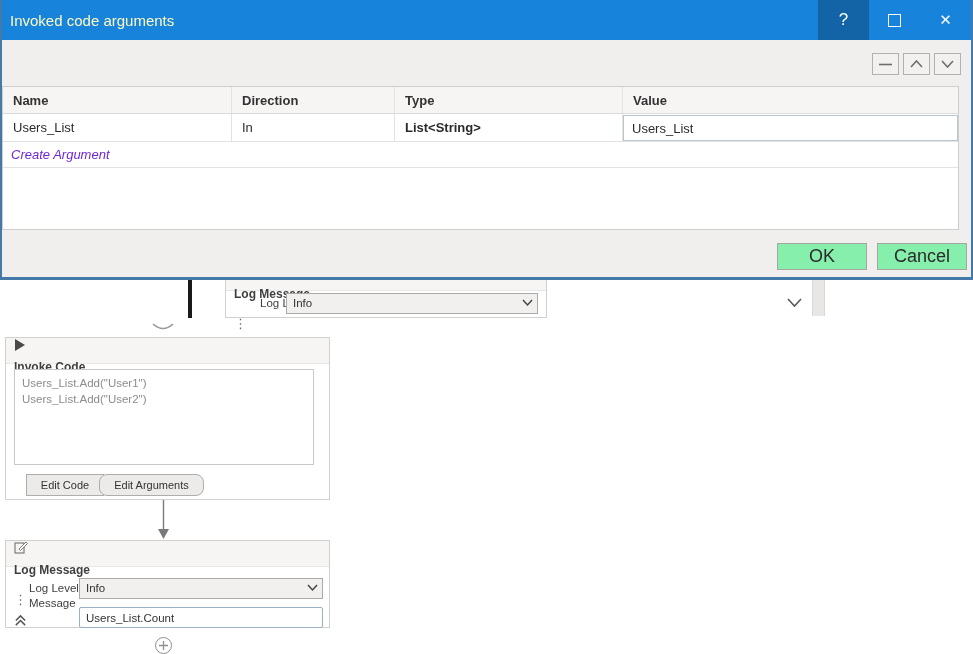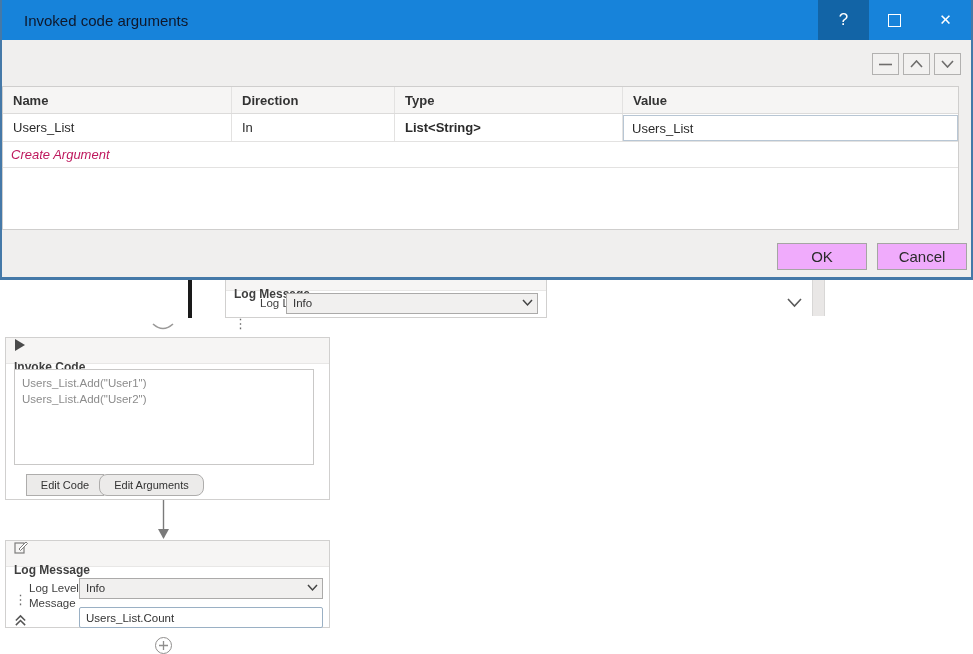--- a/index.html
+++ b/index.html
@@ -42,21 +42,21 @@
   .flow-arrow { position: absolute; left: 155px; top: 500px; }
   .add-activity { position: absolute; left: 155px; top: 637px; width: 17px; height: 17px;
     border: 1px solid #8f8e8d; border-radius: 50%; color: #8f8e8d; display: flex;
     align-items: center; justify-content: center; cursor: pointer; background: #fff; }
 
   
   .dialog { position: absolute; left: 0; top: 0; width: 973px; height: 280px; z-index: 10;
     background: #f0efee; border-left: 2px solid #4579a8; border-right: 2px solid #4579a8;
     border-bottom: 3px solid #4579a8; }
   .titlebar { height: 40px; background: #1783da; display: flex; align-items: stretch; }
-  .titlebar-text { color: #0f172a; font-size: 15px; align-self: center; padding-left: 22px; flex: 1; }
+  .titlebar-text { color: #fef9c3; font-size: 15px; align-self: center; padding-left: 8px; flex: 1; }
   .tb-btn { width: 51px; display: flex; align-items: center; justify-content: center;
     color: #fff; cursor: pointer; }
   .tb-help { background: #1264a6; font-size: 17px; }
   .tb-close { font-size: 15px; }
   .max-glyph { width: 13px; height: 13px; border: 1.5px solid #fff; }
 
   .mini-btn { position: absolute; width: 27px; height: 22px; top: 53px; background: #f2f1f0;
     border: 1px solid #b2b1b0; display: flex; align-items: center; justify-content: center; cursor: pointer; }
 
   .arg-table { position: absolute; left: 0; top: 86px; width: 957px; height: 144px;
@@ -67,24 +67,24 @@
   .t-cell { font-size: 13px; color: #2b2b2b; padding: 0 10px; line-height: 27px;
     border-right: 1px solid #e3e2e1; overflow: hidden; white-space: nowrap; }
   .t-cell:last-child { border-right: none; }
   .c-name { width: 229px; } .c-dir { width: 163px; } .c-type { width: 228px; } .c-val { width: 335px; padding: 0; }
   .t-data { height: 28px; border-bottom: 1px solid #e3e2e1; justify-content: flex-end; }
   .t-data .t-cell { line-height: 28px; }
   .type-strong { font-weight: bold; }
   .val-input { width: 100%; height: 26px; margin: 1px 0; border: 1px solid #b8c6d4; background: #fff;
     font-size: 13px; color: #2b2b2b; padding: 0 8px; font-family: "Liberation Sans", sans-serif; }
   .t-create { height: 26px; border-bottom: 1px solid #e3e2e1; font-size: 13px; font-style: italic;
-    color: #be185d; line-height: 26px; padding: 0 8px; cursor: pointer; }
-
-  .dlg-btn { position: absolute; top: 243px; width: 90px; height: 27px; background: #f0abfc;
-    border: 1px solid #a6a5a4; font-size: 15px; color: #2b2b2b; text-align: center;
+    color: #6d28d9; line-height: 26px; padding: 0 8px; cursor: pointer; }
+
+  .dlg-btn { position: absolute; top: 243px; width: 90px; height: 27px; background: #86efac;
+    border: 1px solid #a6a5a4; font-size: 18px; color: #2b2b2b; text-align: center;
     line-height: 25px; cursor: pointer; }
   .btn-ok { left: 775px; } .btn-cancel { left: 875px; }
 
   svg { display: block; }
 </style>
 </head>
 <body>
 
 <div class="stage">
 

